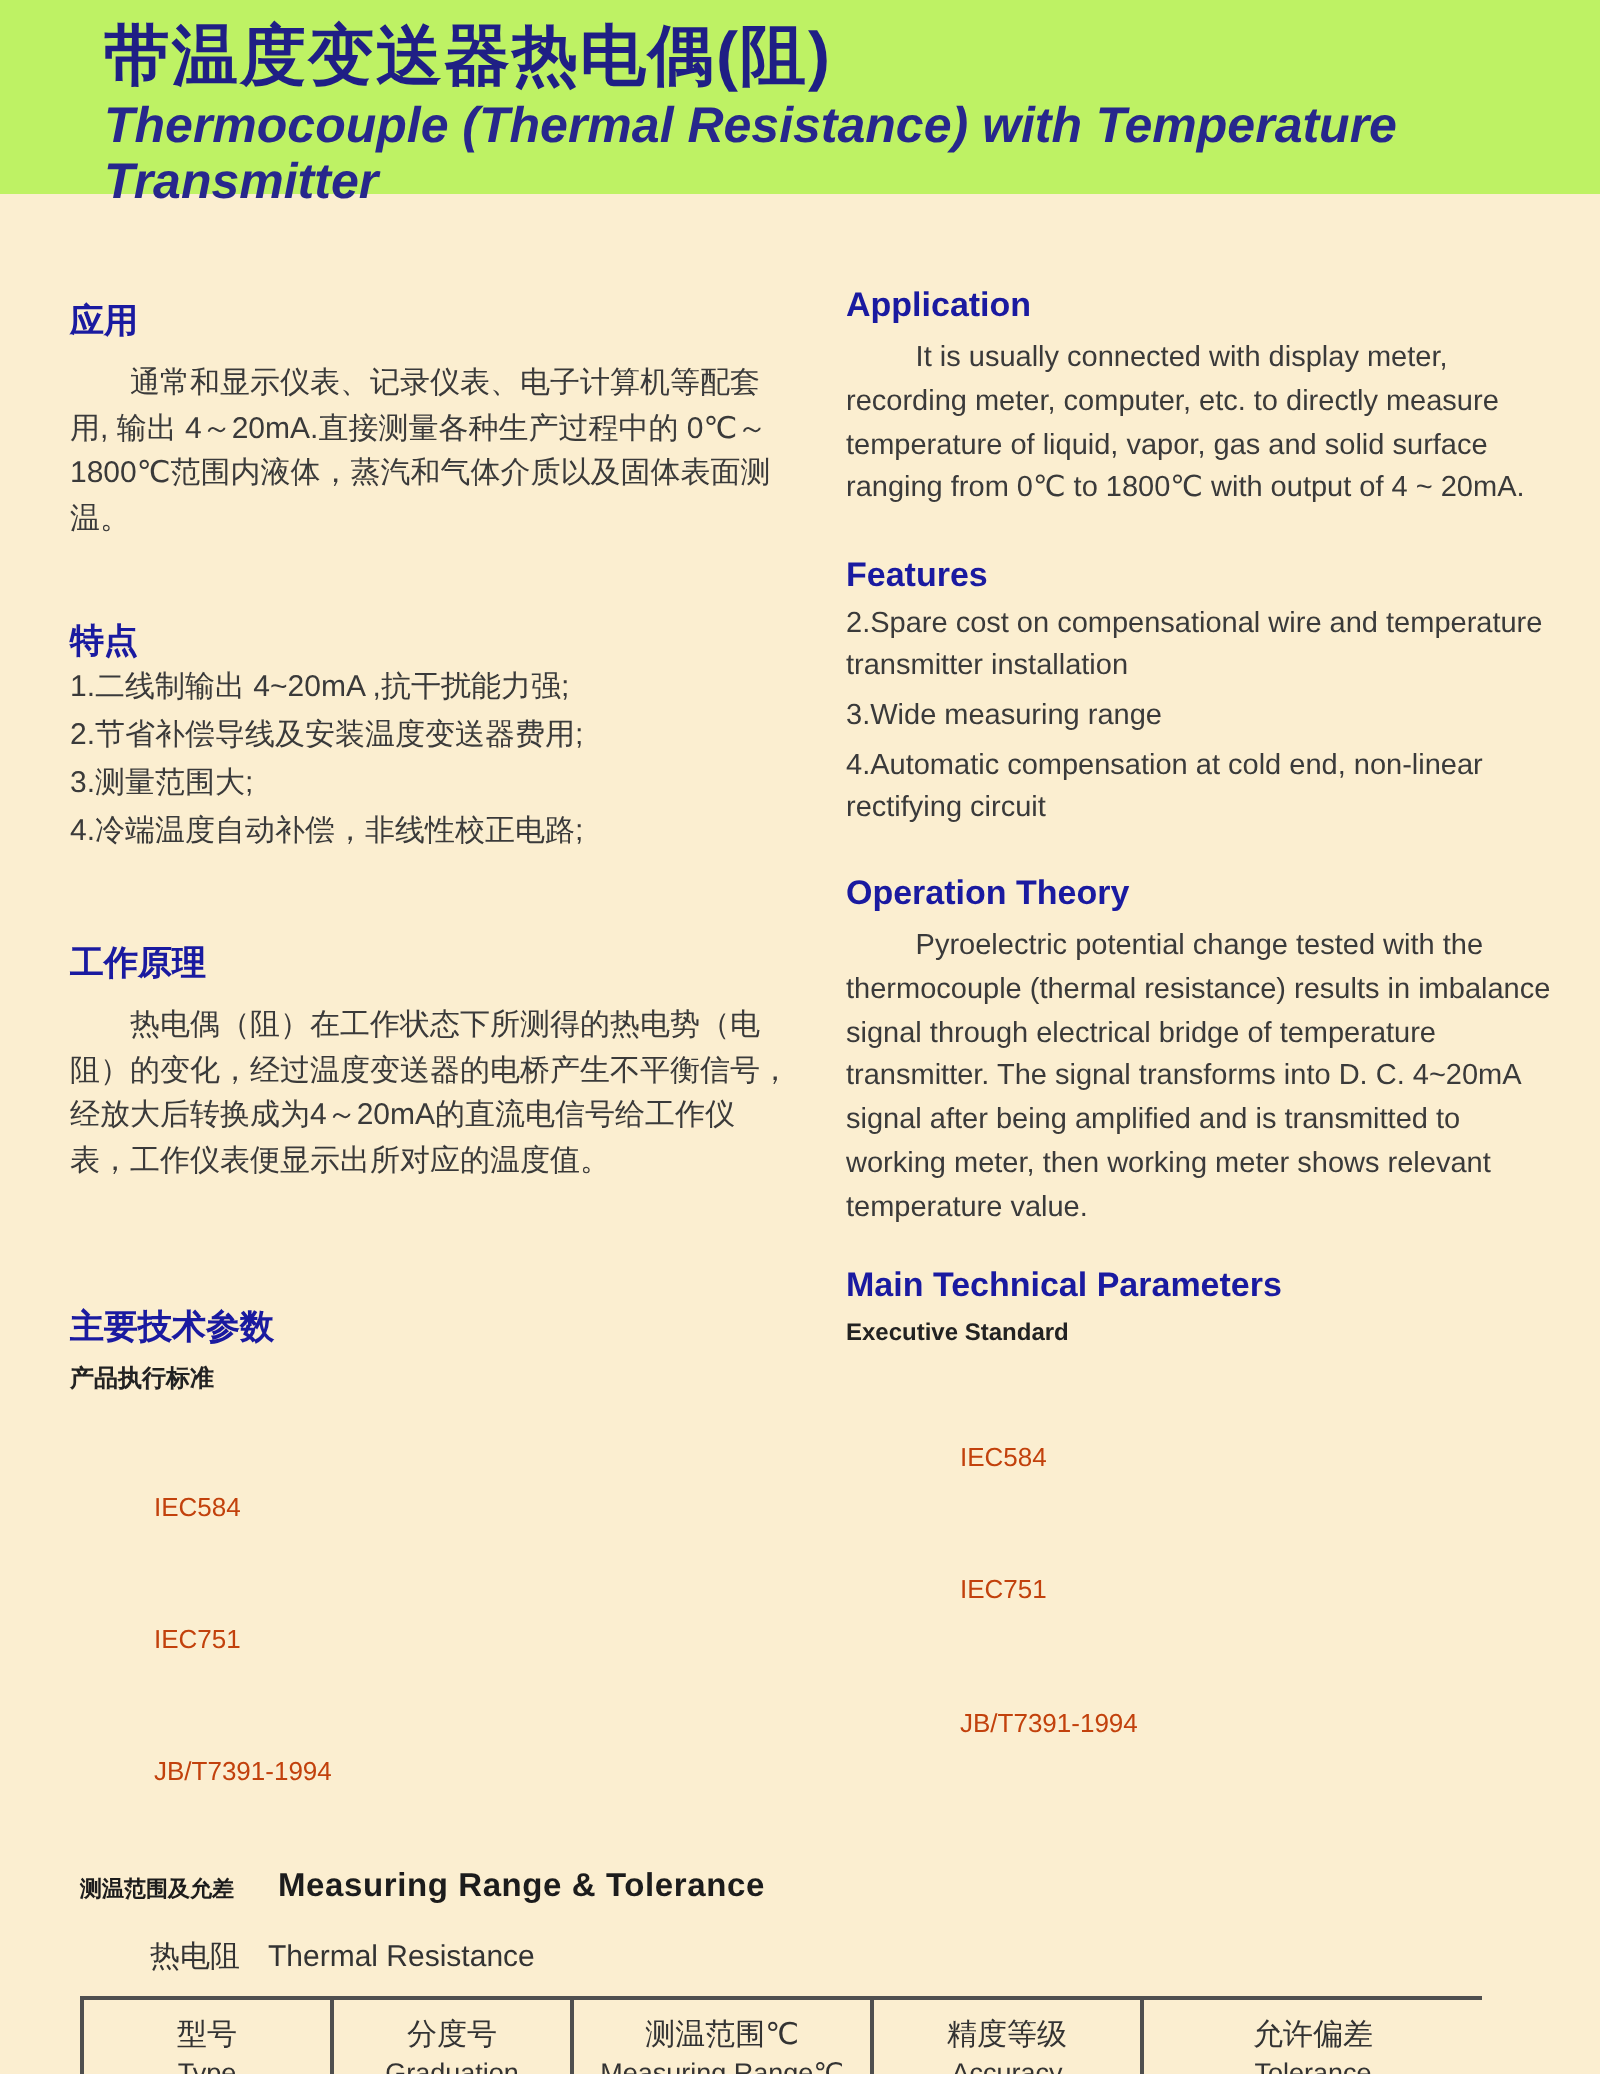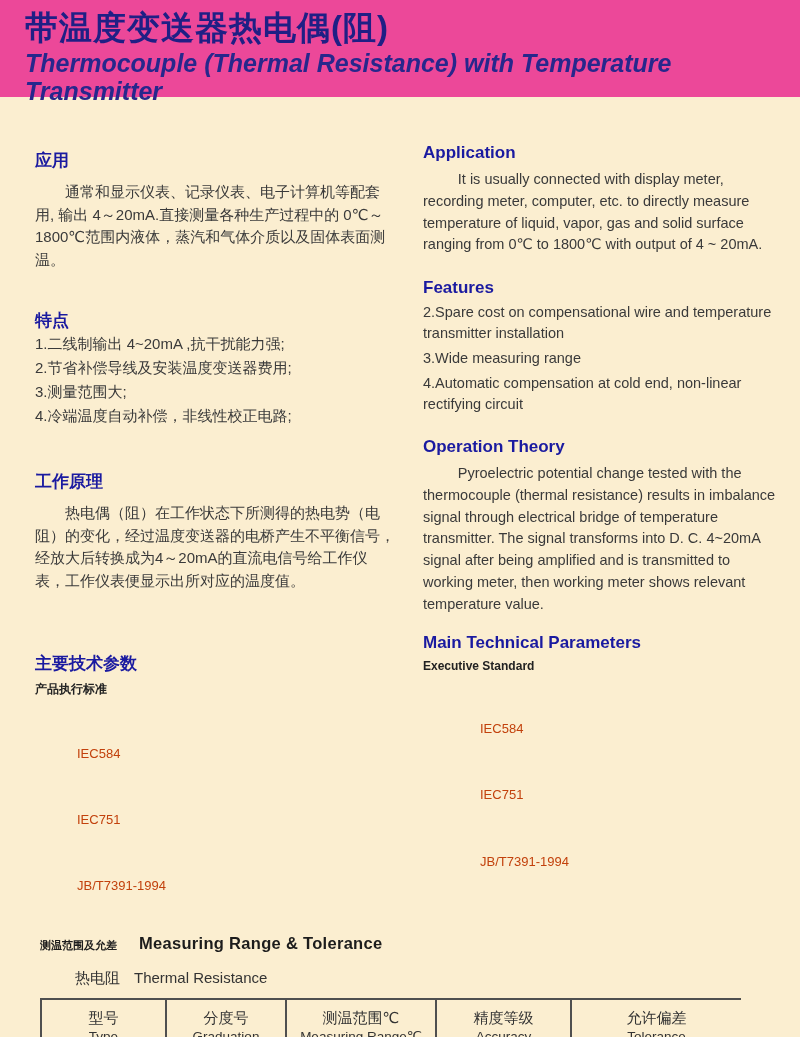--- a/index.html
+++ b/index.html
@@ -1,18 +1,18 @@
 <!DOCTYPE html>
 <html><head>
 <meta charset="utf-8">
 <style>
   html,body{margin:0;padding:0;}
   body{font-family:"Liberation Sans","DejaVu Sans",sans-serif;}
   .page{position:relative;width:800px;height:1037px;background:#fbeed0;overflow:hidden;}
-  .masthead{height:97px;background:#ec4899;padding:8px 0 0 25px;box-sizing:border-box;}
+  .masthead{height:97px;background:#bef264;padding:8px 0 0 52px;box-sizing:border-box;}
   .title-zh{margin:0;font-size:33px;font-weight:bold;color:#1f1f85;letter-spacing:1px;line-height:1.2;}
   .title-en{margin:1px 0 0 0;font-size:25px;font-weight:bold;font-style:italic;color:#27278c;line-height:1.15;}
   .columns{display:flex;padding:0 24px 0 35px;}
   .col-left{width:362px;flex:0 0 362px;margin-right:26px;}
   .col-right{flex:1;min-width:0;}
   .sec-head{margin:0;font-size:17px;font-weight:bold;color:#1a1aa0;}
   .zh-body{margin:9px 0 0 0;font-size:15px;line-height:1.5;color:#3a3a3a;text-indent:2em;}
   .en-body{margin:6px 0 0 0;font-size:14.5px;line-height:1.5;color:#3a3a3a;text-indent:2.4em;}
   .feat-item{font-size:15px;line-height:1.6;color:#3a3a3a;}
   .feat-item-en{font-size:14.5px;line-height:1.45;color:#3a3a3a;margin-top:4px;}

